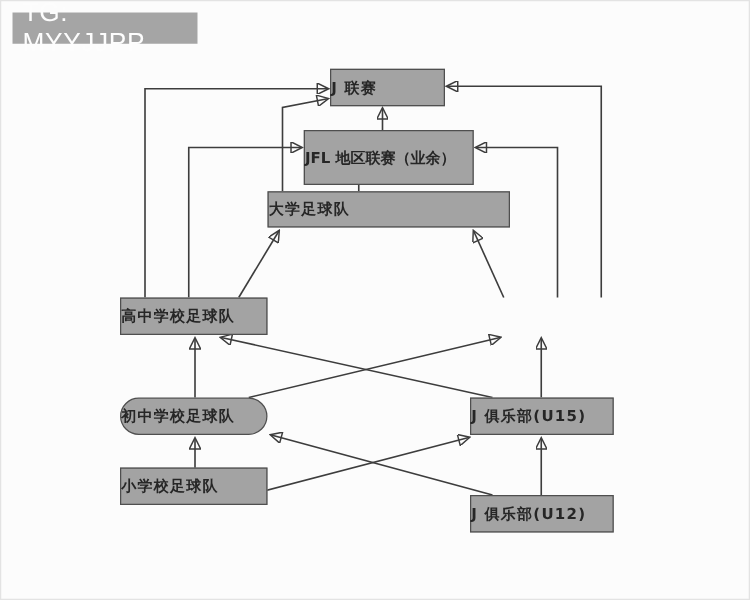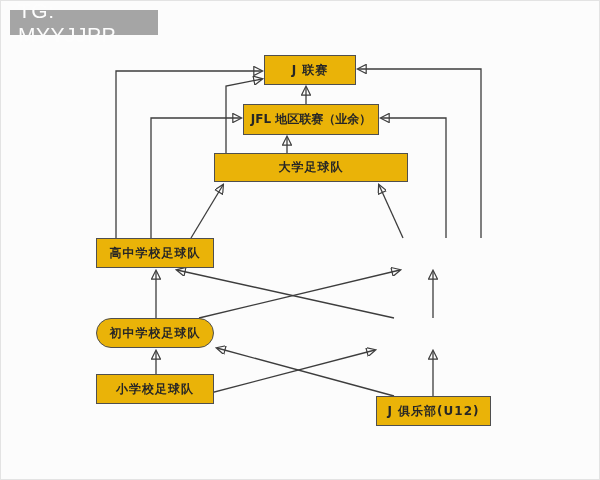--- a/index.html
+++ b/index.html
@@ -6,22 +6,22 @@
   .stage {
     position:relative; width:600px; height:480px;
     background:#fcfcfc; overflow:hidden;
     font-family:"DejaVu Sans","Liberation Sans",sans-serif;
     border:1px solid #e3e3e3; box-sizing:border-box;
   }
   svg.edges { position:absolute; left:0; top:0; width:600px; height:480px; }
   svg.edges * { stroke:#3d3d3d; stroke-width:1.3; fill:none; }
   .node {
     position:absolute; box-sizing:border-box;
-    background:#eab308; border:1.5px solid #4f4f4f;
-    display:flex; align-items:center; justify-content:center;
+    background:#a3a3a3; border:1.5px solid #4f4f4f;
+    display:flex; align-items:center; justify-content:flex-start;
     font-size:12px; font-weight:bold; color:#262626;
     letter-spacing:1px; white-space:nowrap;
   }
   .node.jfl { letter-spacing:0; font-size:12px; }
   .wm {
     position:absolute; background:#a5a5a5; color:#fdfdfd;
     display:flex; align-items:center;
     font-family:"Liberation Sans","DejaVu Sans",sans-serif;
   }
   .wm.tl { left:9px; top:9px; width:140px; height:25px; font-size:21px; padding-left:8px; letter-spacing:0.5px; }
@@ -60,37 +60,40 @@
     <polyline points="225,152 225,85 261,78" marker-end="url(#ah)"></polyline>
 
     <polyline points="480,237 480,68 357,68" marker-end="url(#ah)"></polyline>
     <polyline points="445,237 445,117 380,117" marker-end="url(#ah)"></polyline>
   </svg>
 
   <div class="node" style="left:263px; top:54px; width:92px; height:30px;">
     <span>J 联赛</span>
   </div>
 
-  <div class="node jfl" style="left:242px; top:103px; width:136px; height:31px;">
+  <div class="node jfl" style="left:242px; top:103px; width:136px; height:44px;">
     <span>JFL 地区联赛（业余）</span>
   </div>
 
   <div class="node" style="left:95px; top:237px; width:118px; height:30px;">
     <span>高中学校足球队</span>
   </div>
 
   <div class="node" style="left:213px; top:152px; width:194px; height:29px;">
     <span>大学足球队</span>
   </div>
 
 
   <div class="node" style="left:95px; top:317px; width:118px; height:30px;border-radius:15px;">
     <span>初中学校足球队</span>
   </div>
 
+  <div class="node" style="left:375px; top:317px; width:115px; height:30px;">
+    <span>J 俱乐部(U15)</span>
+  </div>
 
   <div class="node" style="left:95px; top:373px; width:118px; height:30px;">
     <span>小学校足球队</span>
   </div>
 
   <div class="node" style="left:375px; top:395px; width:115px; height:30px;">
     <span>J 俱乐部(U12)</span>
   </div>
 
   <div class="wm tl">TG: MYYJJPP</div>

